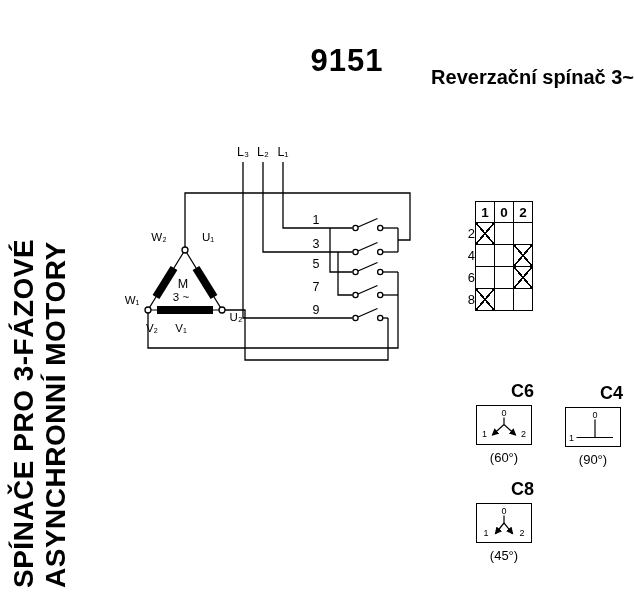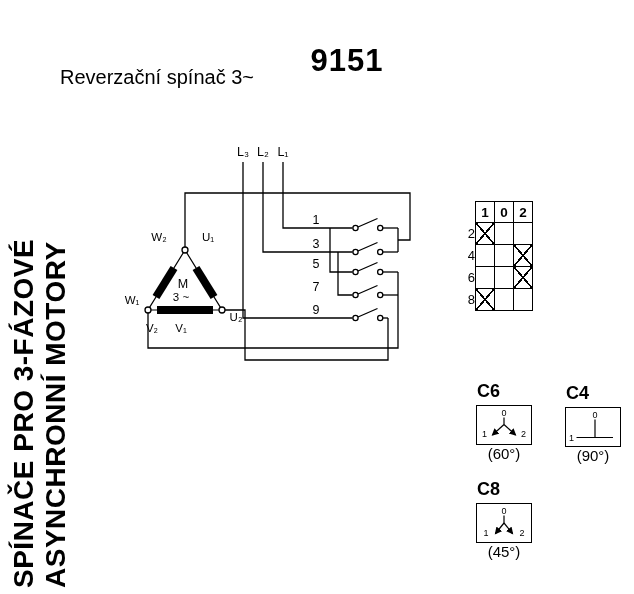--- a/index.html
+++ b/index.html
@@ -8,46 +8,46 @@
 
   
   .vtext{position:absolute;transform-origin:0 0;transform:rotate(-90deg);
          white-space:nowrap;font-weight:bold;font-size:28px;letter-spacing:.5px;}
   .v1{left:8px;top:588px;}
   .v2{left:40px;top:588px;}
 
   
   .title{position:absolute;left:60px;right:0;top:12px;text-align:center;
          font-size:31px;font-weight:bold;letter-spacing:1px;margin-top:31px;}
-  .subtitle{position:absolute;left:60px;right:0;top:66px;text-align:left;
-            font-size:20px;font-weight:normal;}
+  .subtitle{position:absolute;left:60px;right:0;top:66px;text-align:right;
+            font-size:20px;font-weight:bold;}
 
   
   .circuit{position:absolute;left:120px;top:140px;}
   .circuit text{font-family:"Liberation Sans","DejaVu Sans",sans-serif;fill:#000;}
 
   
   .ctable{position:absolute;left:453px;top:201px;}
   .ctable table{border-collapse:collapse;}
   .ctable td,.ctable th{padding:0;}
   .hc{width:18px;height:20px;border:1px solid #000;font-size:13.5px;font-weight:bold;text-align:center;}
   .xc{position:relative;width:18px;height:21px;border:1px solid #000;}
   .rl{border:none;width:22px;padding-right:6px;text-align:right;font-size:13px;font-weight:normal;}
   .mark{position:absolute;inset:0;color:transparent;font-size:0;}
   .mark:not(:empty){background:
     linear-gradient(to top right,   rgba(0,0,0,0) calc(50% - .9px), #000 calc(50% - .9px), #000 calc(50% + .9px), rgba(0,0,0,0) calc(50% + .9px)),
     linear-gradient(to bottom right,rgba(0,0,0,0) calc(50% - .9px), #000 calc(50% - .9px), #000 calc(50% + .9px), rgba(0,0,0,0) calc(50% + .9px));}
 
   
   .variant{position:absolute;width:58px;}
-  .vcode{font-size:18px;font-weight:bold;margin:0 0 3px 1px;}
+  .vcode{font-size:18px;font-weight:bold;margin:0 0 3px 1px;text-align:right;}
   .vbox{width:54px;height:38px;border:1.6px solid #000;}
   .vbox svg{display:block;}
   .vbox text{font-family:"Liberation Sans","DejaVu Sans",sans-serif;fill:#000;}
-  .vdeg{font-size:15px;width:56px;text-align:center;}
+  .vdeg{font-size:13px;margin-top:5px;width:56px;text-align:center;}
   .c6{left:476px;top:381px;}
   .c4{left:565px;top:383px;}
   .c8{left:476px;top:479px;}
 </style>
 </head>
 <body>
 
 <div class="page">
 
   <div class="vtext v1">SPÍNAČE PRO 3-FÁZOVÉ</div>

